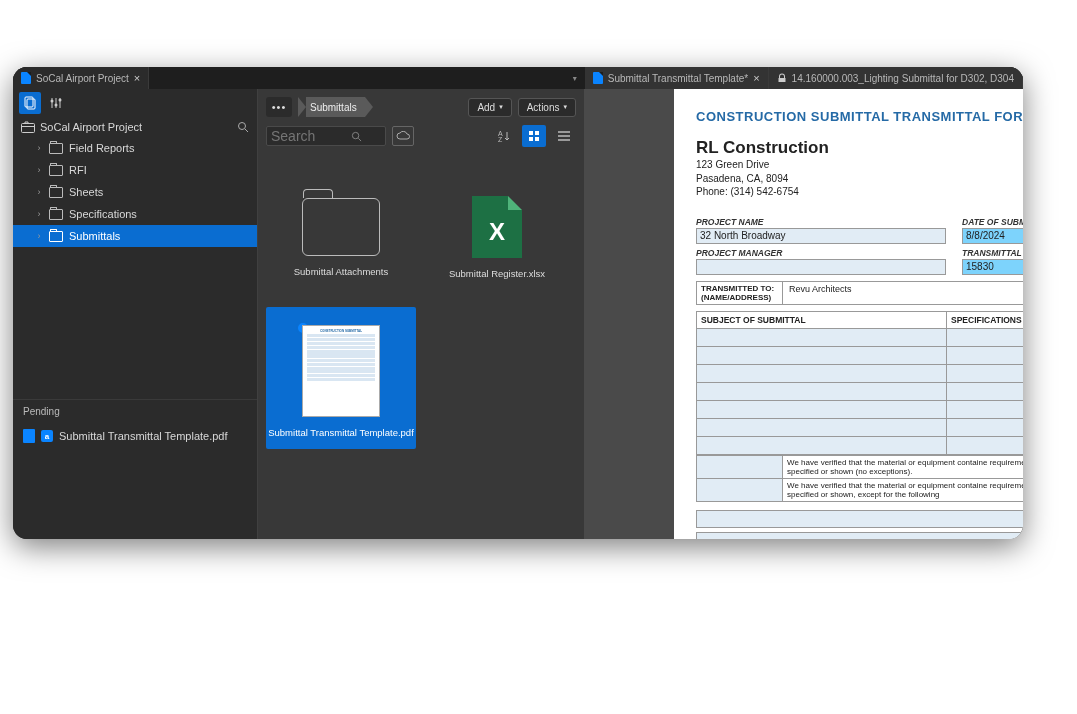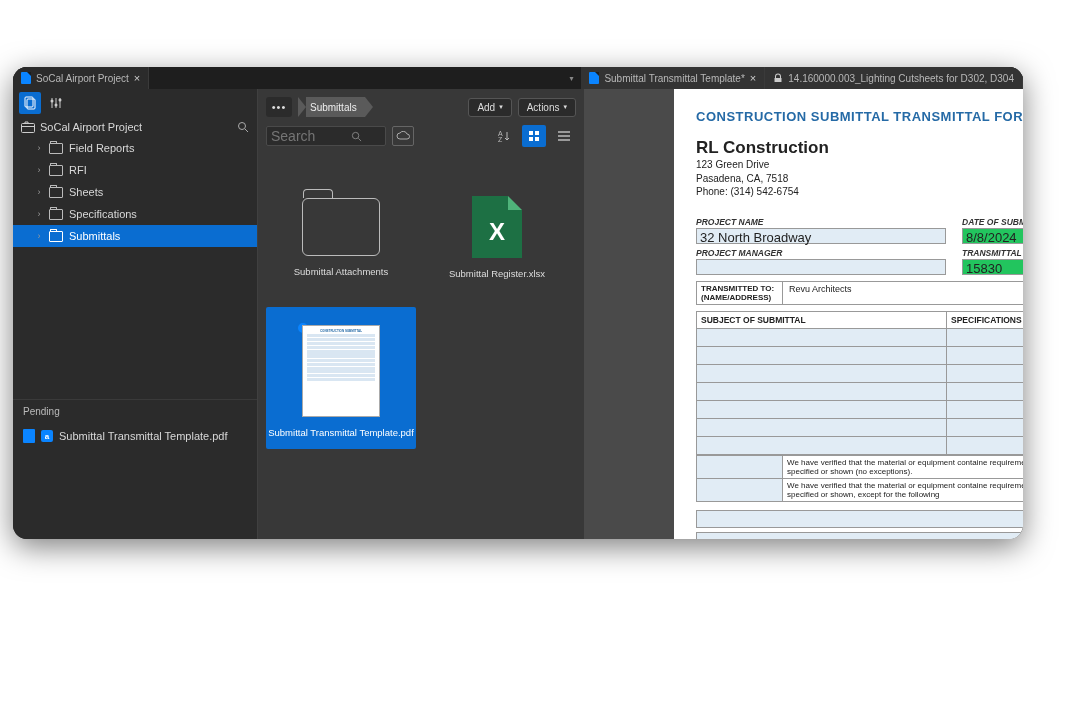--- a/index.html
+++ b/index.html
@@ -60,22 +60,22 @@
 .tile-badge { position:absolute; left:-6px; top:-4px; width:14px; height:14px; background:#0a84ff; border-radius:50%; border:2px solid #383838; }
 .file-tile.selected .tile-badge { border-color:#0a6dd1; }
 
 .pdfside { flex:1; background:#4a4a4a; display:flex; flex-direction:column; }
 .pdfscroll { flex:1; overflow:hidden; position:relative; }
 .pdfpage { position:absolute; left:90px; top:0; width: 420px; background:#fff; color:#222; padding: 20px 22px; font-size: 10px; }
 .formtitle { color:#256aa6; font-weight:bold; letter-spacing:0.5px; font-size:13px; margin-bottom:14px; }
 .company { font-weight:bold; font-size:17px; }
 .addr { font-size:10px; line-height:1.35; margin-bottom:18px; }
 .fieldlabel { font-size:8.5px; font-style:italic; font-weight:bold; color:#333; margin-bottom:1px; }
-.fieldbox { height:16px; background:#e1ecf5; border:0.5px solid #999; font-size:13px; padding:1px 3px; }
-.fieldbox.white { background:#22c55e; }
+.fieldbox { height:16px; background:#e1ecf5; border:0.5px solid #999; font-size:10px; padding:1px 3px; }
+.fieldbox.white { background:#7dd3fc; }
 .row { display:flex; gap:16px; }
 .col1 { flex:0 0 250px; }
 .col2 { flex:1; }
 .tx-row { display:flex; margin-top:6px; border:0.5px solid #999; }
 .tx-lab { width:86px; padding:2px 4px; font-size:8px; font-weight:bold; border-right:0.5px solid #999; }
 .tx-val { flex:1; padding:2px 6px; font-size:9px; background:#fff; }
 .tbl { margin-top:6px; border:0.5px solid #999; }
 .tbl-head { display:flex; background:#fff; font-size:8.5px; font-weight:bold; }
 .tbl-head div { padding:3px 4px; border-right:0.5px solid #999; }
 .th1 { flex:0 0 250px; } .th2 { flex:1; border-right:none !important; }
@@ -106,21 +106,21 @@
     </div>
     <div class="tab" style="background:#333;">
       <span class="pageicon"></span>
       <span>Submittal Transmittal Template*</span>
       <span class="close-x">×</span>
     </div>
     <div class="tab" style="background:#333;">
       <svg class="lockicon" viewBox="0 0 10 10">
           <path d="M2 5V3.5a3 3 0 016 0V5h.5v4h-7V5H2zm1 0h4V3.5a2 2 0 00-4 0V5z" fill="#ccc"></path>
         </svg>
-      <span>14.160000.003_Lighting Cutsheets for D302, D304</span>
+      <span>14.160000.003_Lighting Submittal for D302, D304</span>
     </div>
   </div>
 
   <div class="body">
 
     <div class="leftcol">
       <div class="toolrow">
         <div class="iconbtn active">
           <svg width="14" height="14" viewBox="0 0 14 14">
               <rect x="2" y="1" width="8" height="10" rx="1" fill="none" stroke="#fff" stroke-width="1"></rect>
@@ -273,21 +273,21 @@
       </div>
     </div>
 
     <div class="pdfside">
       <div class="pdfscroll">
         <div class="pdfpage">
           <div class="formtitle">CONSTRUCTION SUBMITTAL TRANSMITTAL FORM</div>
           <div class="company">RL Construction</div>
           <div class="addr">
             <div>123 Green Drive</div>
-            <div>Pasadena, CA, 7518</div>
+            <div>Pasadena, CA, 8094</div>
             <div>Phone: (314) 542-6754</div>
           </div>
           <div class="row">
             <div class="col1">
               <div class="fieldlabel">PROJECT NAME</div>
               <div class="fieldbox">32 North Broadway</div>
             </div>
             <div class="col2">
               <div class="fieldlabel">DATE OF SUBMI</div>
               <div class="fieldbox white">8/8/2024</div>

